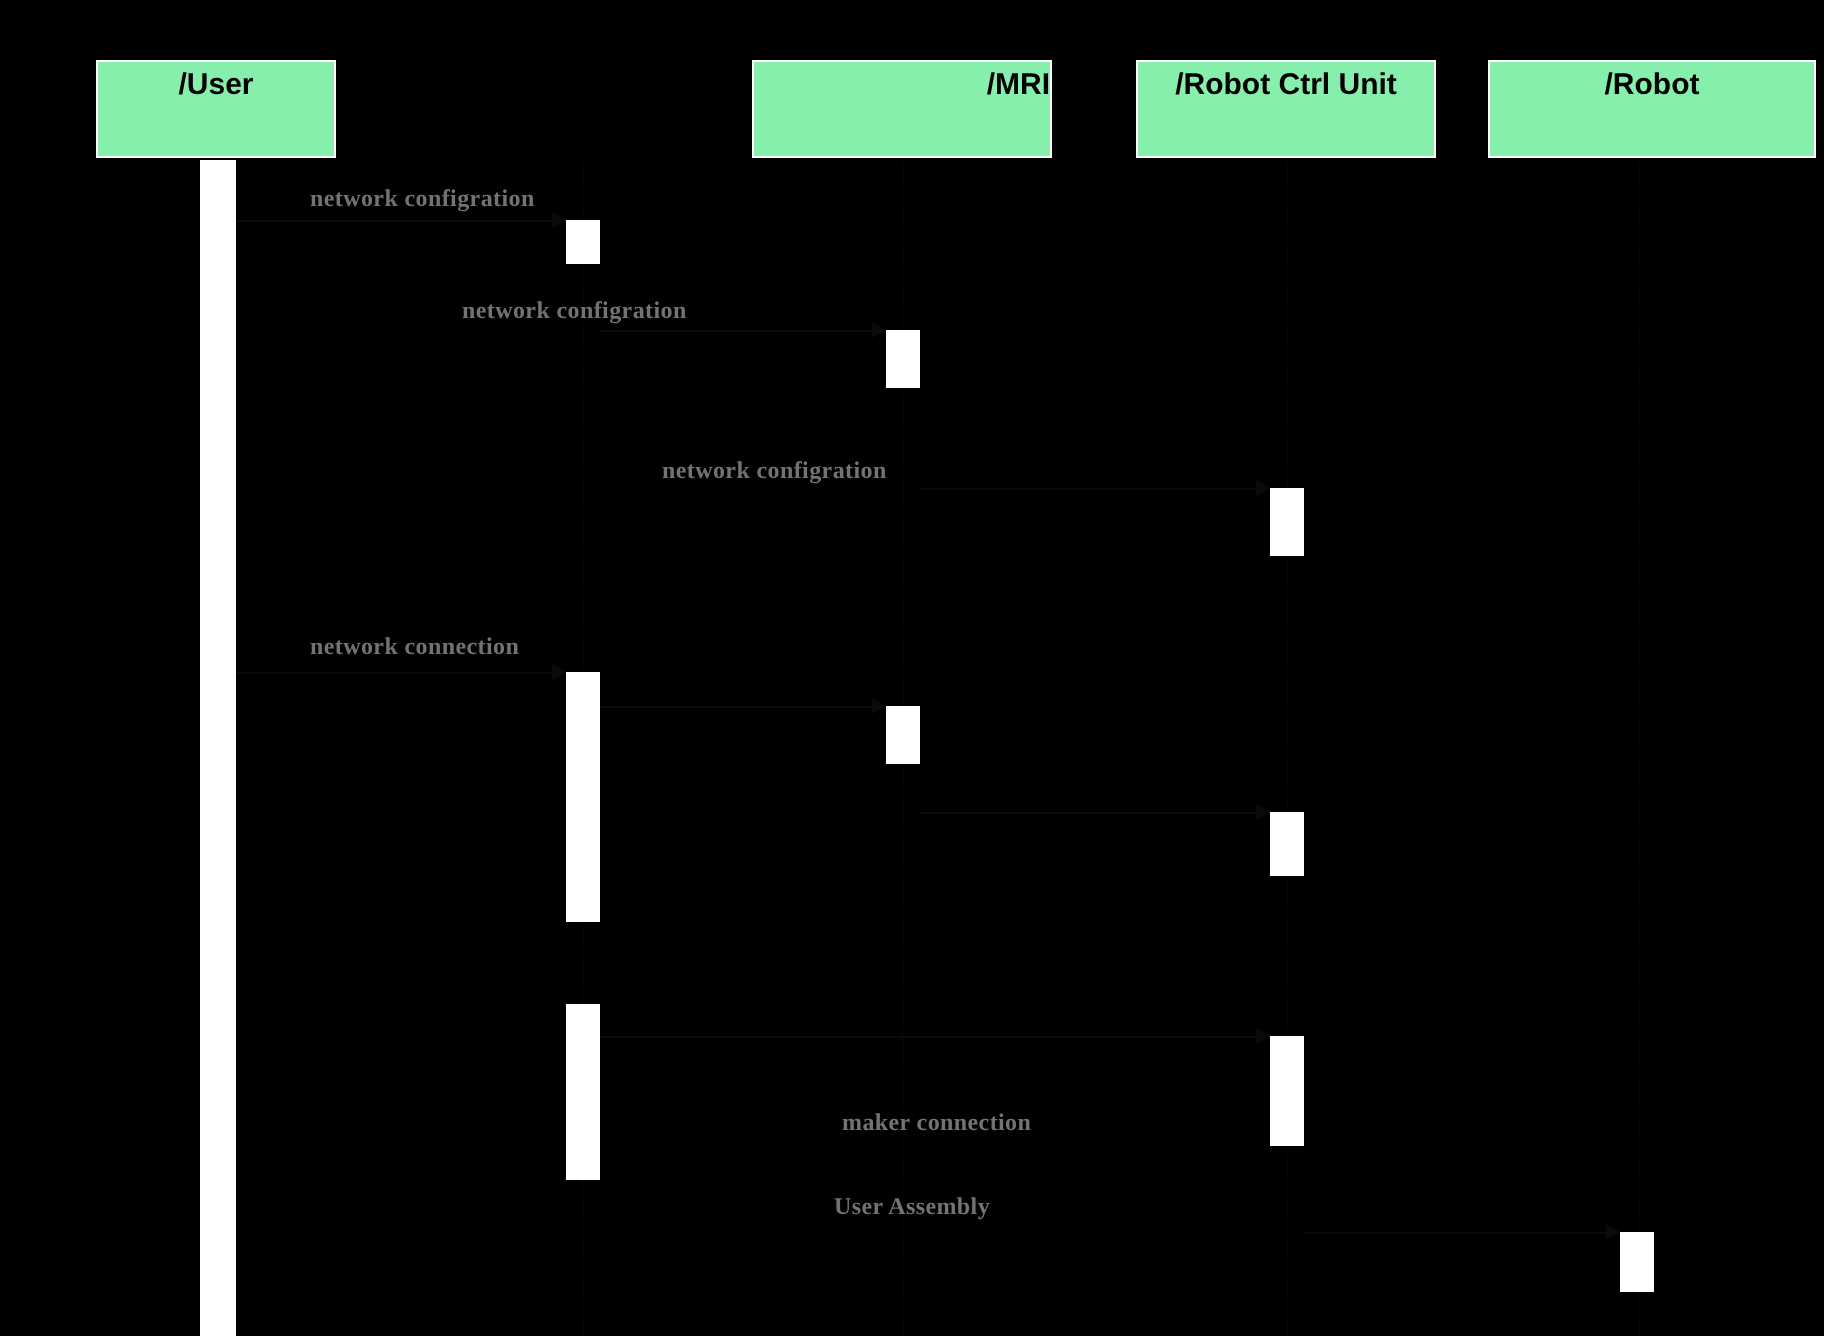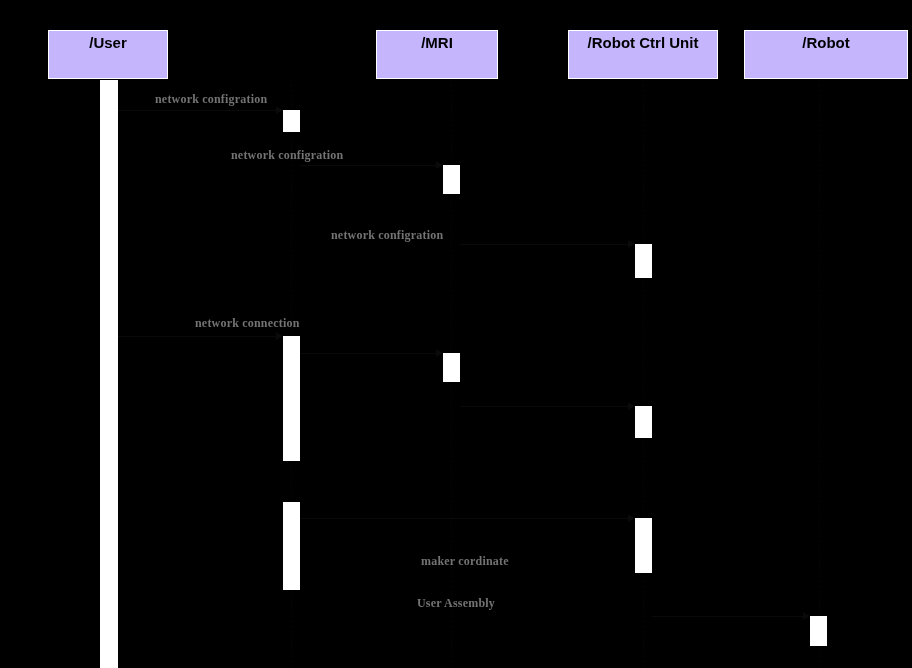--- a/index.html
+++ b/index.html
@@ -15,21 +15,21 @@
     position: relative;
     width: 912px;
     height: 668px;
     background: #000000;
     overflow: hidden;
   }
 
   
   .lifeline-head {
     position: absolute;
-    background: #c4b5fd;
+    background: #86efac;
     border: 1px solid #ffffff;
     box-sizing: border-box;
     color: #000000;
     font-family: "Liberation Sans", sans-serif;
     font-size: 15px;
     font-weight: 600;
     text-align: center;
     padding-top: 4px;
     letter-spacing: 0px;
     line-height: 1.1;
@@ -87,21 +87,21 @@
   <div class="lifeline-stem" style="left:291px; top:79px;  height:589px;"></div>
   <div class="lifeline-stem" style="left:451px; top:79px;  height:589px;"></div>
   <div class="lifeline-stem" style="left:643px; top:79px;  height:589px;"></div>
   <div class="lifeline-stem" style="left:819px; top:79px;  height:589px;"></div>
 
   <div class="lifeline-head" style="left:48px; top:30px; width:120px; height:49px;">
     <span>/User</span>
   </div>
 
 
-  <div class="lifeline-head" style="left:376px; top:30px; width:122px; height:49px;">
+  <div class="lifeline-head" style="left:376px; top:30px; width:150px; height:49px;text-align:right;">
     <span>/MRI</span>
   </div>
 
   <div class="lifeline-head" style="left:568px; top:30px; width:150px; height:49px;">
     <span>/Robot Ctrl Unit</span>
   </div>
 
   <div class="lifeline-head" style="left:744px; top:30px; width:164px; height:49px;">
     <span>/Robot</span>
   </div>
@@ -140,19 +140,19 @@
   <div class="activation" style="left:283px; top:502px; width:17px; height:88px;"></div>
   <div class="activation" style="left:635px; top:518px; width:17px; height:55px;"></div>
   <div class="activation" style="left:810px; top:616px; width:17px; height:30px;"></div>
 
   <div class="msg-label" style="left:155px; top:92px;">network configration</div>
 
   <div class="msg-label" style="left:231px; top:148px;">network configration</div>
 
   <div class="msg-label" style="left:331px; top:228px;">network configration</div>
 
-  <div class="msg-label" style="left:155px; top:316px;margin-left:40px;">network connection</div>
+  <div class="msg-label" style="left:155px; top:316px;">network connection</div>
 
-  <div class="msg-label" style="left:421px; top:554px;">maker cordinate</div>
+  <div class="msg-label" style="left:421px; top:554px;">maker connection</div>
 
   <div class="msg-label" style="left:417px; top:596px;">User Assembly</div>
 
 </div>
 
 </body></html>

